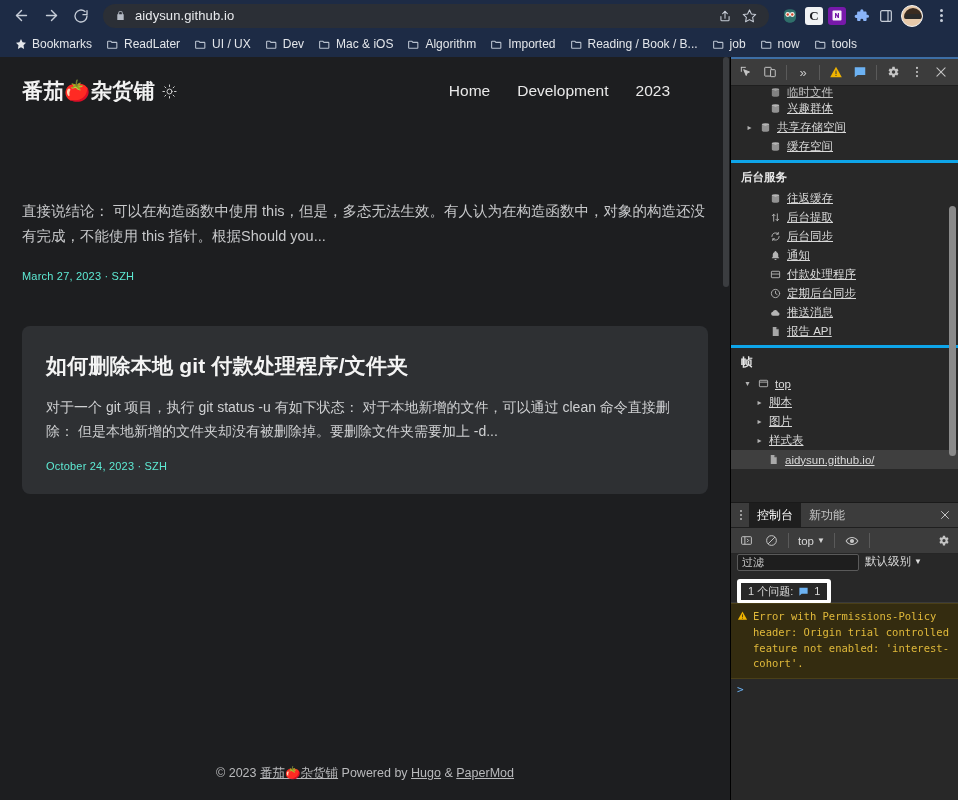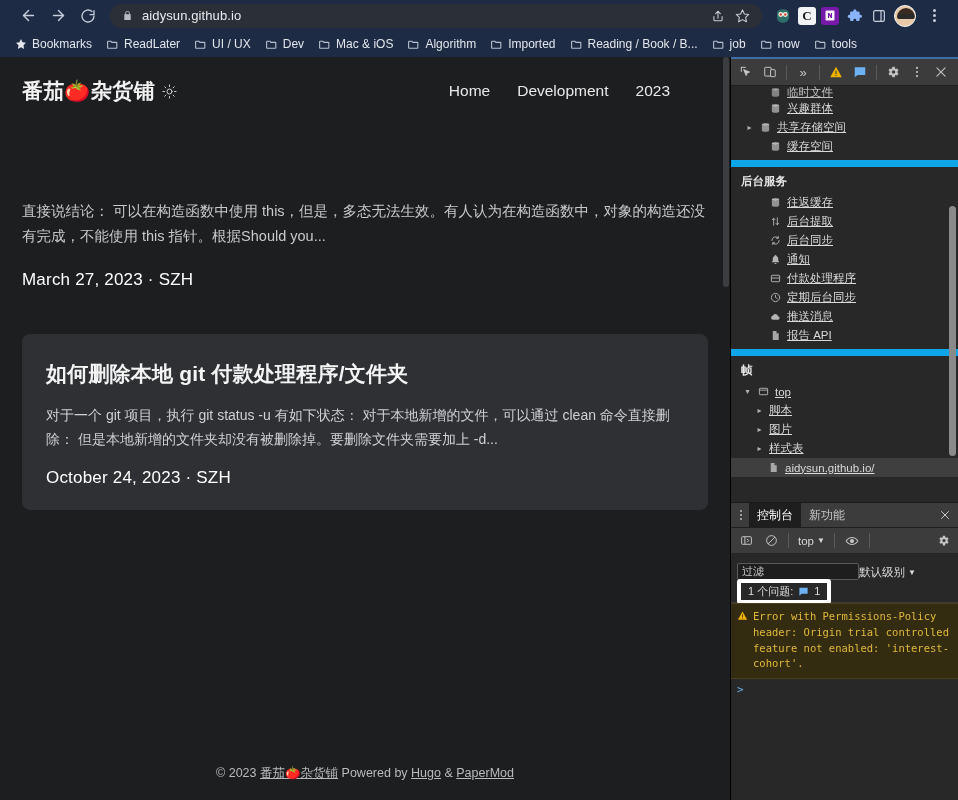--- a/index.html
+++ b/index.html
@@ -13,21 +13,21 @@
   
   .browser-chrome {
     width: 958px;
     background: #1d2b45;
     position: relative;
   }
   .toolbar-row {
     height: 31px;
     display: flex;
     align-items: center;
-    padding: 0 14px;
+    padding: 0 7px;
     gap: 2px;
   }
   .nav-btn {
     width: 28px; height: 28px;
     display: flex; align-items: center; justify-content: center;
     color: #c6cdd8;
     border-radius: 50%;
     flex: 0 0 auto;
   }
   .nav-btn svg { display:block; }
@@ -178,22 +178,22 @@
     letter-spacing: 0.2px;
   }
   .post-summary {
     font-size: 14.5px;
     color: #c8c9cb;
     line-height: 1.75;
     margin-bottom: 20px;
   }
   .post.card .post-summary { color:#cfd0d2; font-size:14px; line-height:1.7; margin-bottom:16px;}
   .post-meta {
-    font-size: 17px;
-    color: #ffffff;
+    font-size: 11px;
+    color: #5eead4;
     letter-spacing: 0.2px;
   }
 
   .site-footer {
     position: absolute;
     bottom: 18px;
     left: 0; right: 0;
     text-align: center;
     font-size: 12.5px;
     color: #b9babc;
@@ -261,21 +261,21 @@
     width: 9px; display:inline-flex; align-items:center; justify-content:center;
     color:#b3b3b3; font-size:8px; flex:0 0 auto;
   }
   .tree-arrow.empty { visibility:hidden; }
   .tree-icon { width:13px; height:13px; display:flex; align-items:center; justify-content:center; color:#b5b5b5; flex:0 0 auto;}
   .tree-label { overflow:hidden; text-overflow:ellipsis;text-decoration:underline; }
 
   .dt-section-title {
     font-size: 11.5px; font-weight: 700; color:#e6e6e6;
     padding: 7px 0 4px 10px;
-    border-top: 7px solid #0ea5e9;
+    border-top: 3px solid #0ea5e9;
     margin-top: 4px;
   }
 
   .dt-tree-scroll {
     position:absolute; right:2px; top:120px; width:7px; height:250px;
     background:#8a8a8a; border-radius:4px;
   }
 
   
   .dt-drawer {
@@ -305,21 +305,21 @@
     display:flex; align-items:center; padding:0 4px; gap:3px;
     border-bottom:1px solid #262626;
   }
   .ctx-select {
     display:flex; align-items:center; gap:3px;
     color:#d6d6d6; font-size:11.5px; padding:0 3px;
   }
 
   .console-filters {
     height: 26px; background:#282828;
-    display:flex; align-items:flex-end; gap:0; padding: 0 6px;
+    display:flex; align-items:flex-start; gap:6px; padding: 0 6px;
   }
   .filter-input {
     width: 122px; height:17px;
     background:#1e1e1e; border:1px solid #5a5a5a; border-radius:2px;
     color:#c9c9c9; font-size:11px; padding: 0 4px;
     display:flex; align-items:center;
   }
   .level-select { display:flex; align-items:center; gap:3px; color:#dcdcdc; font-size:11.5px;}
 
   .issues-bar {

